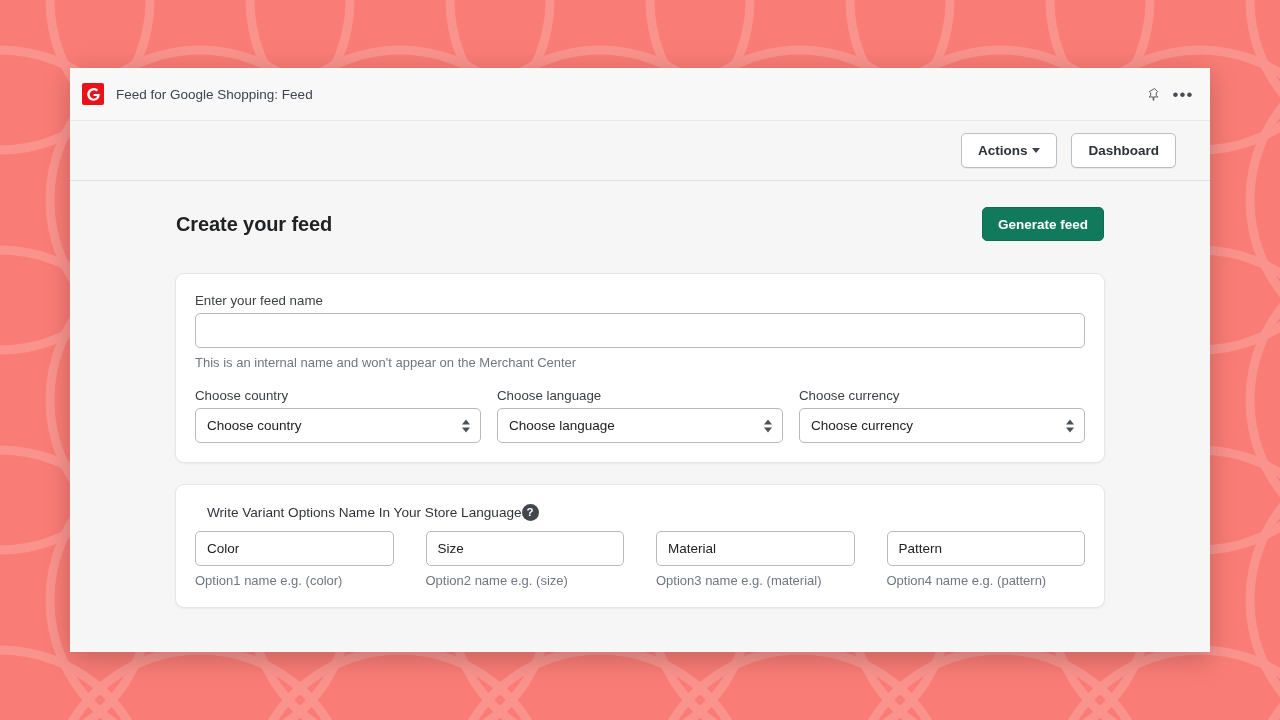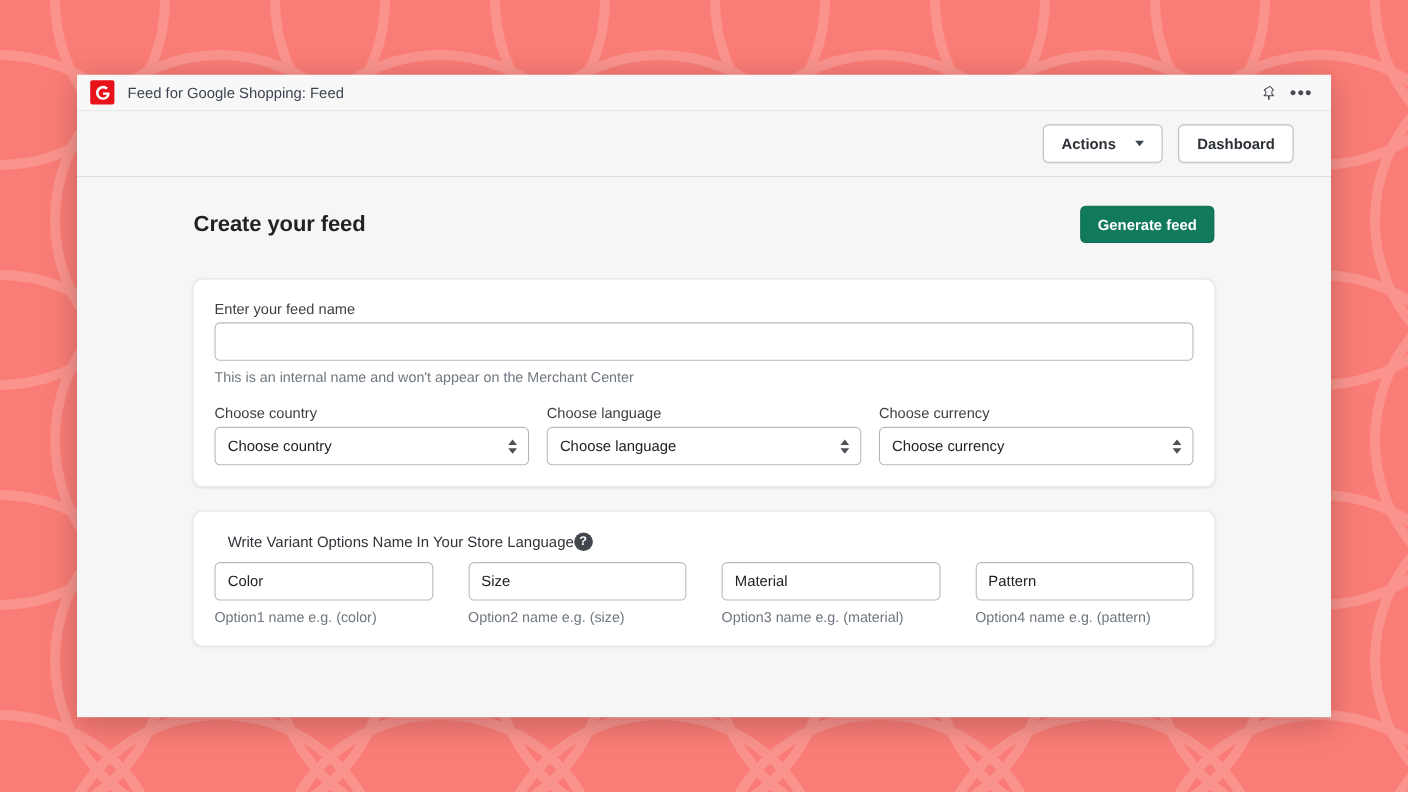--- a/index.html
+++ b/index.html
@@ -24,21 +24,21 @@
     position: absolute;
     left: 70px; top: 68px;
     width: 1140px; height: 584px;
     background: #f6f6f7;
     overflow: hidden;
     box-shadow: 0 6px 26px rgba(0,0,0,0.22);
   }
 
   
   .titlebar {
-    height: 33px;
+    height: 53px;
     background: #f8f8f8;
     border-bottom: 1px solid #e7e7e8;
     display: flex;
     align-items: center;
     padding: 0 14px 0 12px;
   }
   .app-logo {
     width: 22px; height: 22px;
     background: #e8131a;
     border-radius: 2px;
@@ -75,21 +75,21 @@
     background: #ffffff;
     border: 1px solid #babfc4;
     border-radius: 5px;
     height: 35px;
     padding: 0 16px;
     font-size: 13.5px;
     font-weight: bold;
     color: #2c3138;
     display: inline-flex;
     align-items: center;
-    gap: 18px;
+    gap: 5px;
     cursor: pointer;
     box-shadow: 0 1px 0 rgba(0,0,0,0.05);
     font-family: "Liberation Sans", sans-serif;
   }
   .caret {
     width: 0; height: 0;
     border-left: 4.5px solid transparent;
     border-right: 4.5px solid transparent;
     border-top: 5px solid #3d4451;
   }

